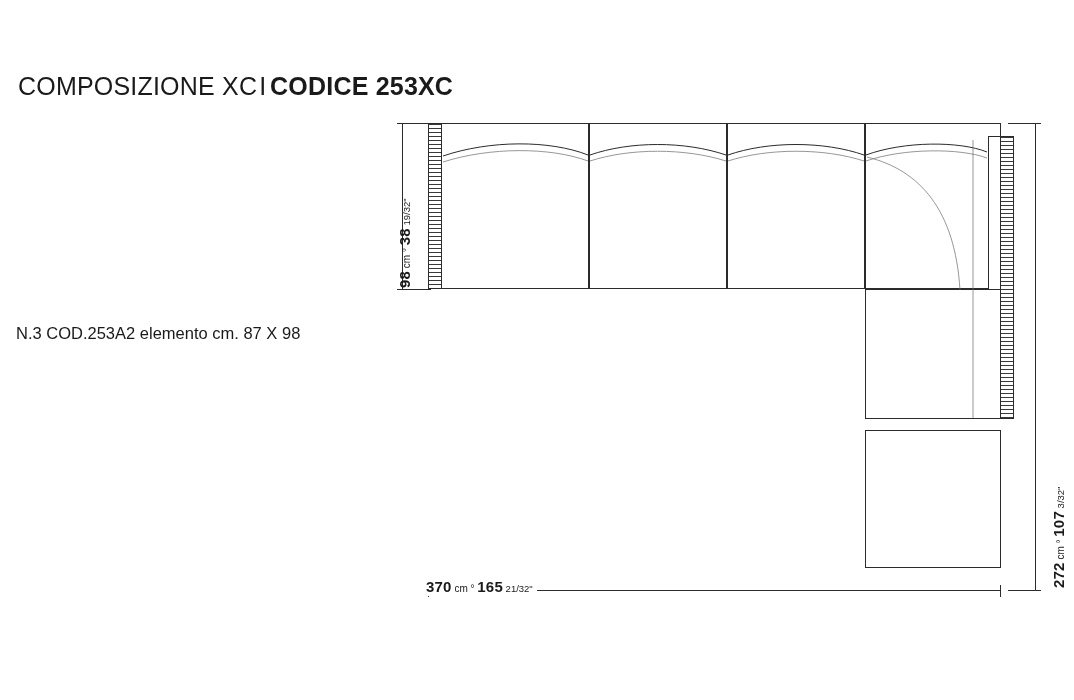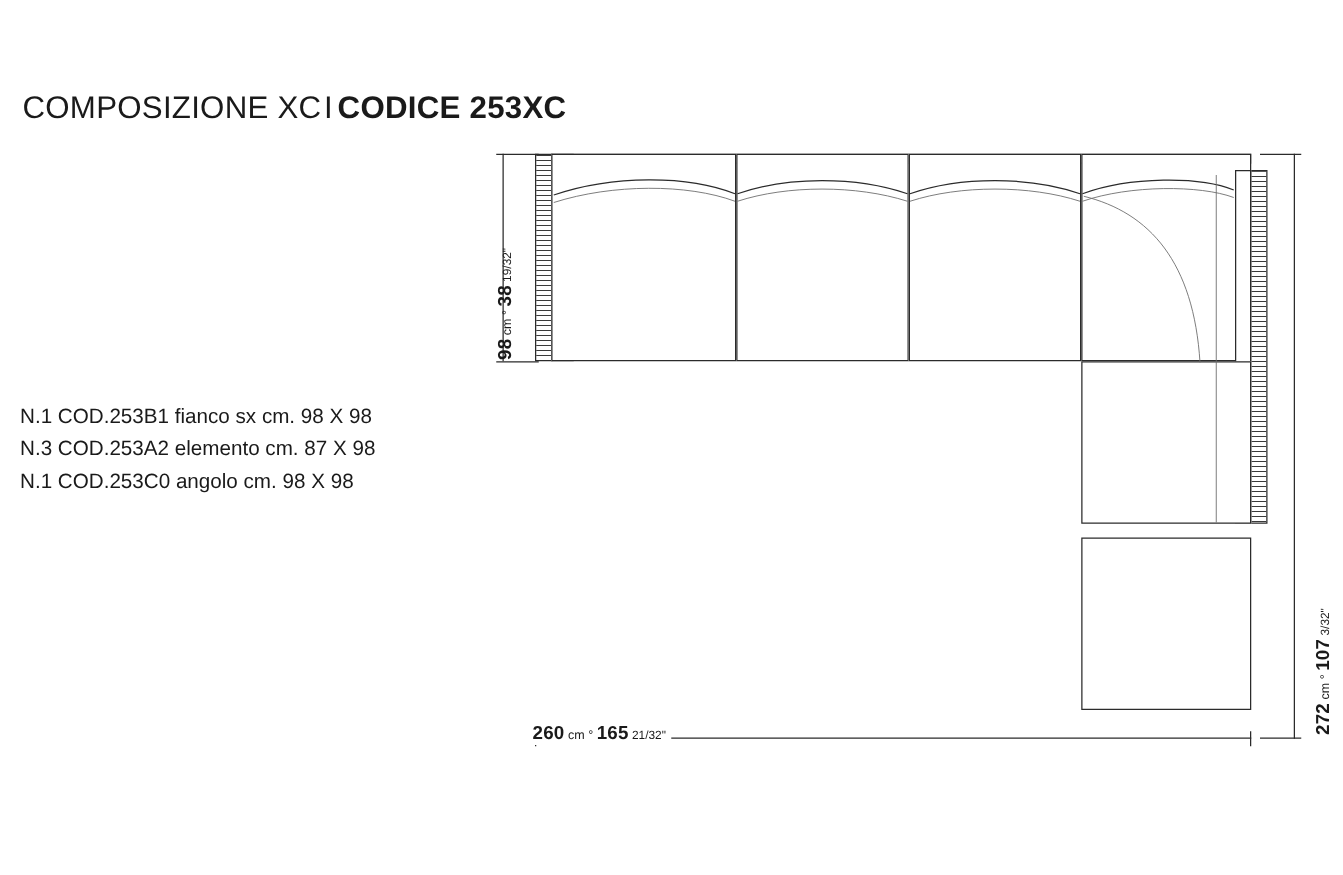--- a/index.html
+++ b/index.html
@@ -144,23 +144,21 @@
   }
 </style>
 </head>
 <body>
 
 <div id="title-block">
   <span class="main">COMPOSIZIONE XC</span><span class="sep">I</span><span class="code">CODICE 253XC</span>
 </div>
 
 <div id="spec-list">
-  <div class="spec-line">N.1 COD.253B1 fianco sx cm. 98 X 98</div>
   <div class="spec-line">N.3 COD.253A2 elemento cm. 87 X 98</div>
-  <div class="spec-line">N.1 COD.253C0 angolo cm. 98 X 98</div>
 </div>
 
 <div id="drawing">
 
   <div class="hatch-v" style="left:48px; top:23px; width:14px; height:166px;"></div>
 
   <div class="outline" style="left:61px; top:23px; width:18px; height:166px;"></div>
 
   <div class="hatch-h" style="left:61px; top:23px; width:560px; height:8px;"></div>
 
@@ -200,21 +198,21 @@
   <div class="tick-h" style="left:17px; top:23px; width:34px;"></div>
   <div class="tick-h" style="left:17px; top:189px; width:34px;"></div>
   <div class="dim-label rot-left" style="left:16px; top:188px;">
     <span class="big">98</span><span class="unit"> </span><span class="unit">cm °</span><span class="unit"> </span><span class="big">38</span><span class="frac"> </span><span class="frac">19/32"</span>
   </div>
 
   <div class="dim-line-h" style="left:48px; top:490px; width:573px;"></div>
   <div class="tick-v" style="left:48px; top:485px; height:12px;"></div>
   <div class="tick-v" style="left:620px; top:485px; height:12px;"></div>
   <div class="dim-label" style="left:42px; top:478px; background:#fff; padding:0 4px;">
-    <span class="big">260</span><span class="unit"> </span><span class="unit">cm °</span><span class="unit"> </span><span class="big">165</span><span class="frac"> </span><span class="frac">21/32"</span>
+    <span class="big">370</span><span class="unit"> </span><span class="unit">cm °</span><span class="unit"> </span><span class="big">165</span><span class="frac"> </span><span class="frac">21/32"</span>
   </div>
 
   <div class="dim-line-v" style="left:655px; top:23px; height:468px;"></div>
   <div class="tick-h" style="left:628px; top:23px; width:33px;"></div>
   <div class="tick-h" style="left:628px; top:490px; width:33px;"></div>
   <div class="dim-label rot-left" style="left:670px; top:488px;">
     <span class="big">272</span><span class="unit"> </span><span class="unit">cm °</span><span class="unit"> </span><span class="big">107</span><span class="frac"> </span><span class="frac">3/32"</span>
   </div>
 
 </div>

